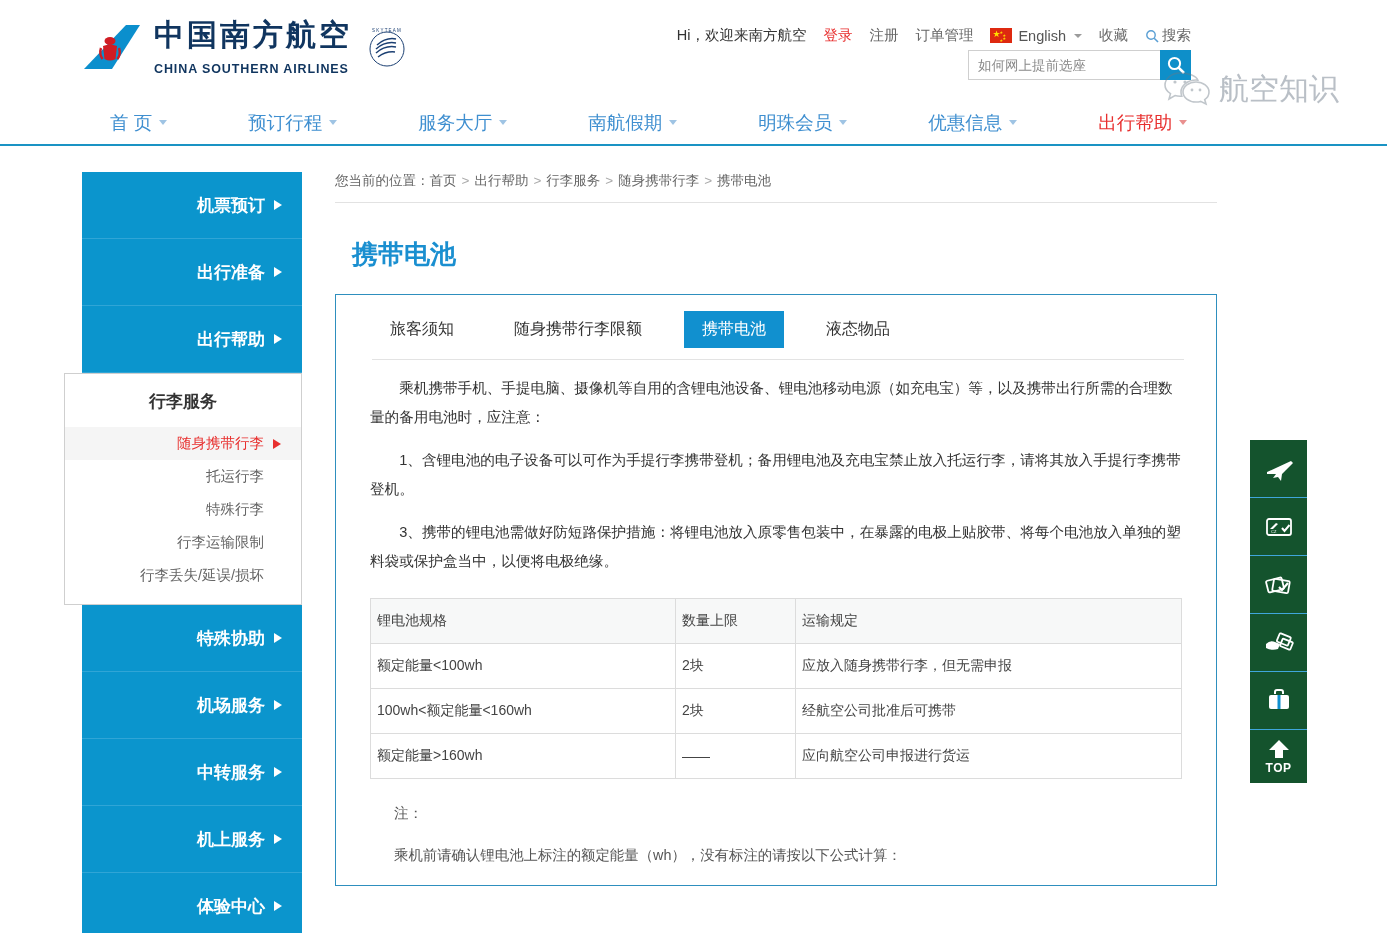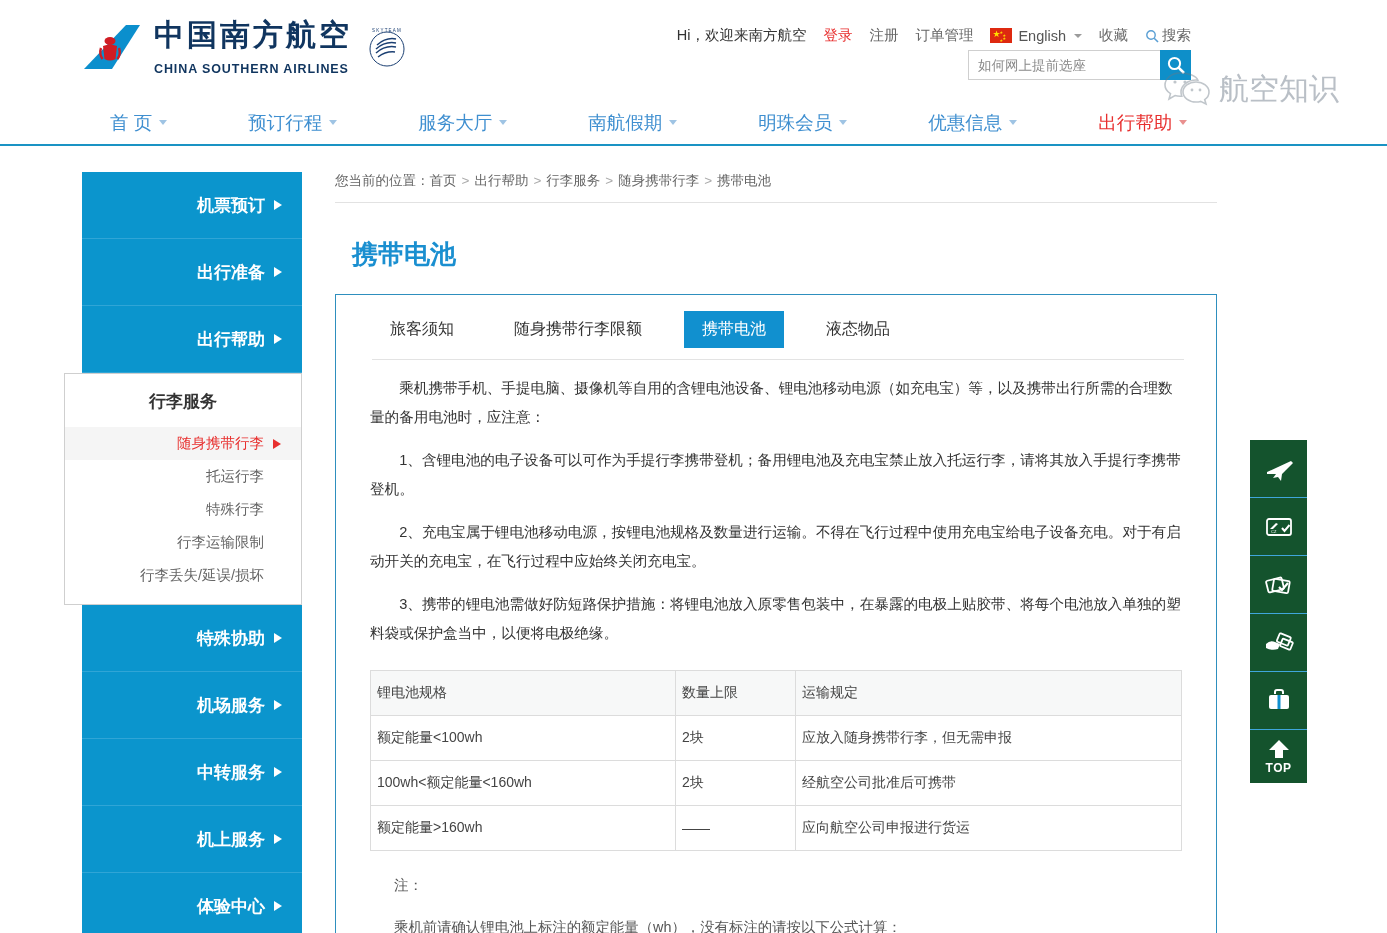--- a/index.html
+++ b/index.html
@@ -386,21 +386,20 @@
             <span class="tab-sep"></span>
             <div class="tab active">携带电池</div>
             <span class="tab-sep"></span>
             <div class="tab">液态物品</div>
           </div>
         <div class="tabs-underline"></div>
 
         <div id="paragraphs">
             <p class="para first">乘机携带手机、手提电脑、摄像机等自用的含锂电池设备、锂电池移动电源（如充电宝）等，以及携带出行所需的合理数量的备用电池时，应注意：</p>
             <p class="para">1、含锂电池的电子设备可以可作为手提行李携带登机；备用锂电池及充电宝禁止放入托运行李，请将其放入手提行李携带登机。</p>
-            <p class="para">2、充电宝属于锂电池移动电源，按锂电池规格及数量进行运输。不得在飞行过程中使用充电宝给电子设备充电。对于有启动开关的充电宝，在飞行过程中应始终关闭充电宝。</p>
             <p class="para">3、携带的锂电池需做好防短路保护措施：将锂电池放入原零售包装中，在暴露的电极上贴胶带、将每个电池放入单独的塑料袋或保护盒当中，以便将电极绝缘。</p>
           </div>
 
         <table class="batt">
           <thead>
               <tr id="thead-row">
                 <th>锂电池规格</th>
                 <th>数量上限</th>
                 <th>运输规定</th>
               </tr>

